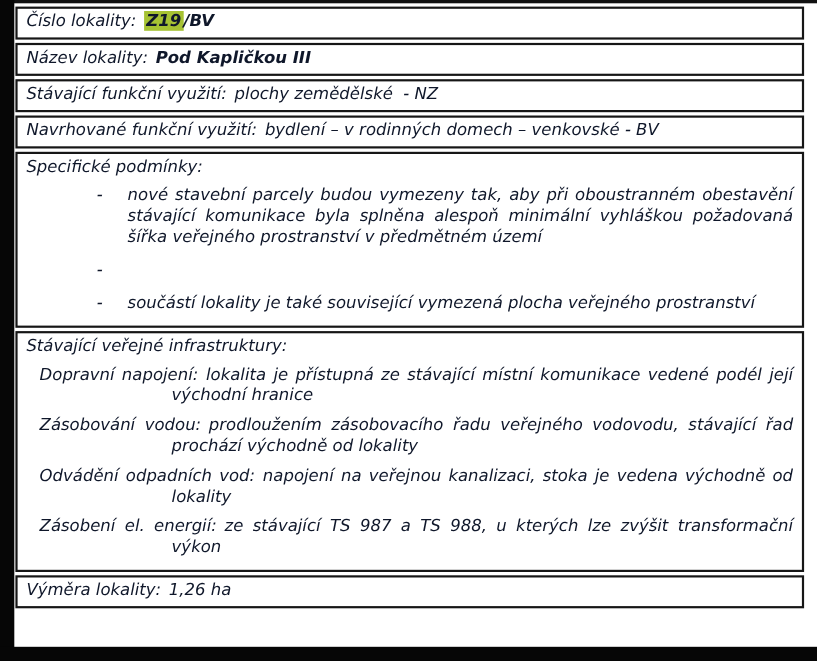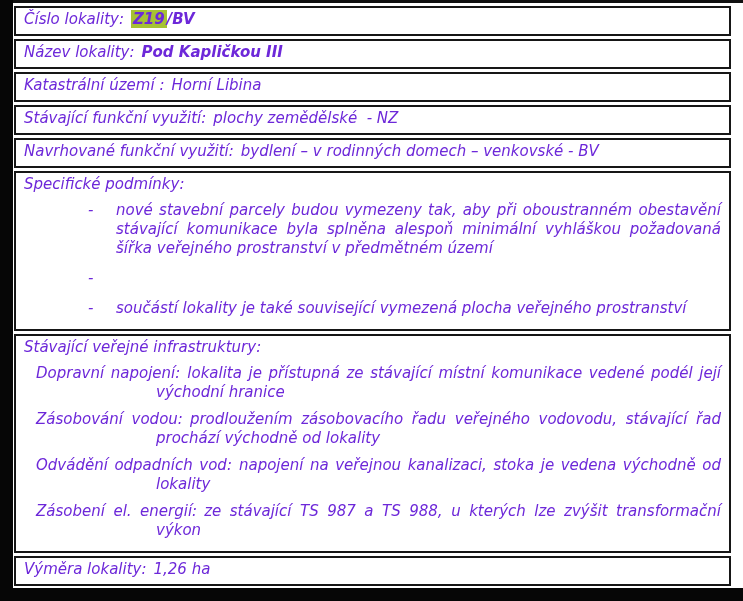--- a/index.html
+++ b/index.html
@@ -5,21 +5,21 @@
   html,body{margin:0;padding:0;background:#fff;}
   .page{
     position:relative;
     width:743px;height:601px;
     background:#ffffff;
     overflow:hidden;
     font-family:"DejaVu Sans","Liberation Sans",sans-serif;
     font-style:italic;
     font-size:15px;
     line-height:19px;
-    color:#6d28d9;
+    color:#0f172a;
   }
   .edge-left{position:absolute;left:0;top:0;width:13px;height:601px;background:#060606;}
   .edge-bottom{position:absolute;left:0;bottom:0;width:743px;height:13px;background:#060606;}
   .edge-top{position:absolute;left:0;top:0;width:743px;height:3px;background:#111;}
   .doc-table{position:absolute;left:14px;top:6px;width:717px;}
   .row{
     border:2px solid #161616;
     background:#fff;
     padding:2px 8px 5px 8px;
     margin-bottom:3px;
@@ -53,23 +53,20 @@
   <div class="doc-table">
 
     <div class="row">
       <span class="lbl">Číslo lokality:</span><span class="hl" style="background: rgb(166, 194, 51);">Z19</span><span class="val bold">/BV</span>
     </div>
 
     <div class="row">
       <span class="lbl">Název lokality:</span><span class="val bold">Pod Kapličkou III</span>
     </div>
 
-    <div class="row">
-      <span class="lbl">Katastrální území :</span><span class="val">Horní Libina</span>
-    </div>
 
     <div class="row">
       <span class="lbl">Stávající funkční využití:</span><span class="val">plochy zemědělské  - NZ</span>
     </div>
 
     <div class="row">
       <span class="lbl">Navrhované funkční využití:</span><span class="val">bydlení – v rodinných domech – venkovské - BV</span>
     </div>
 
     <div class="row row-tall">

